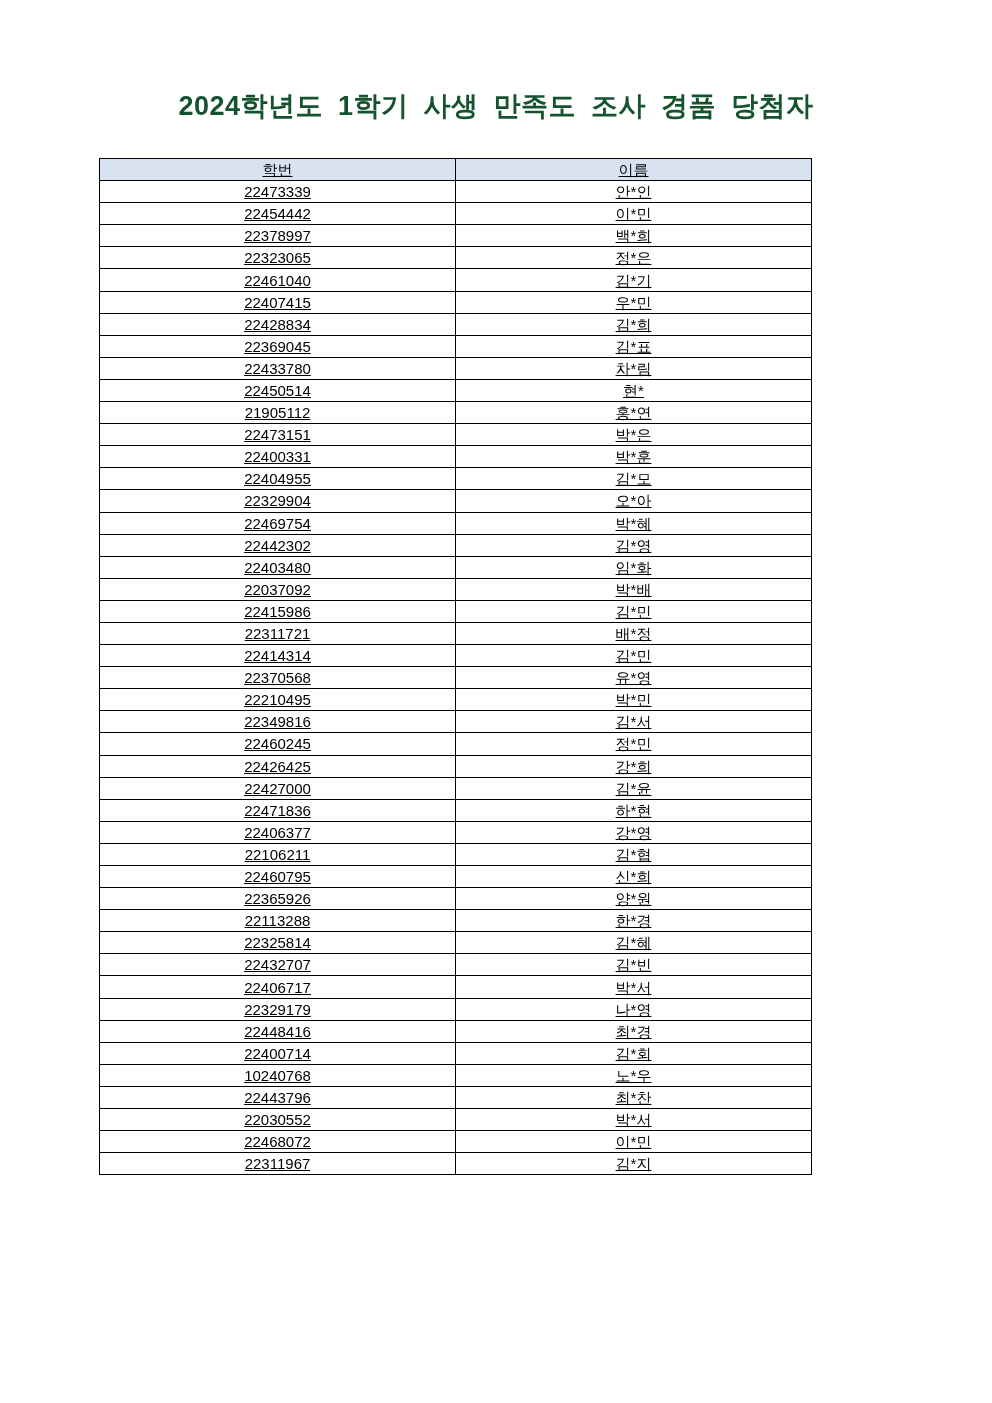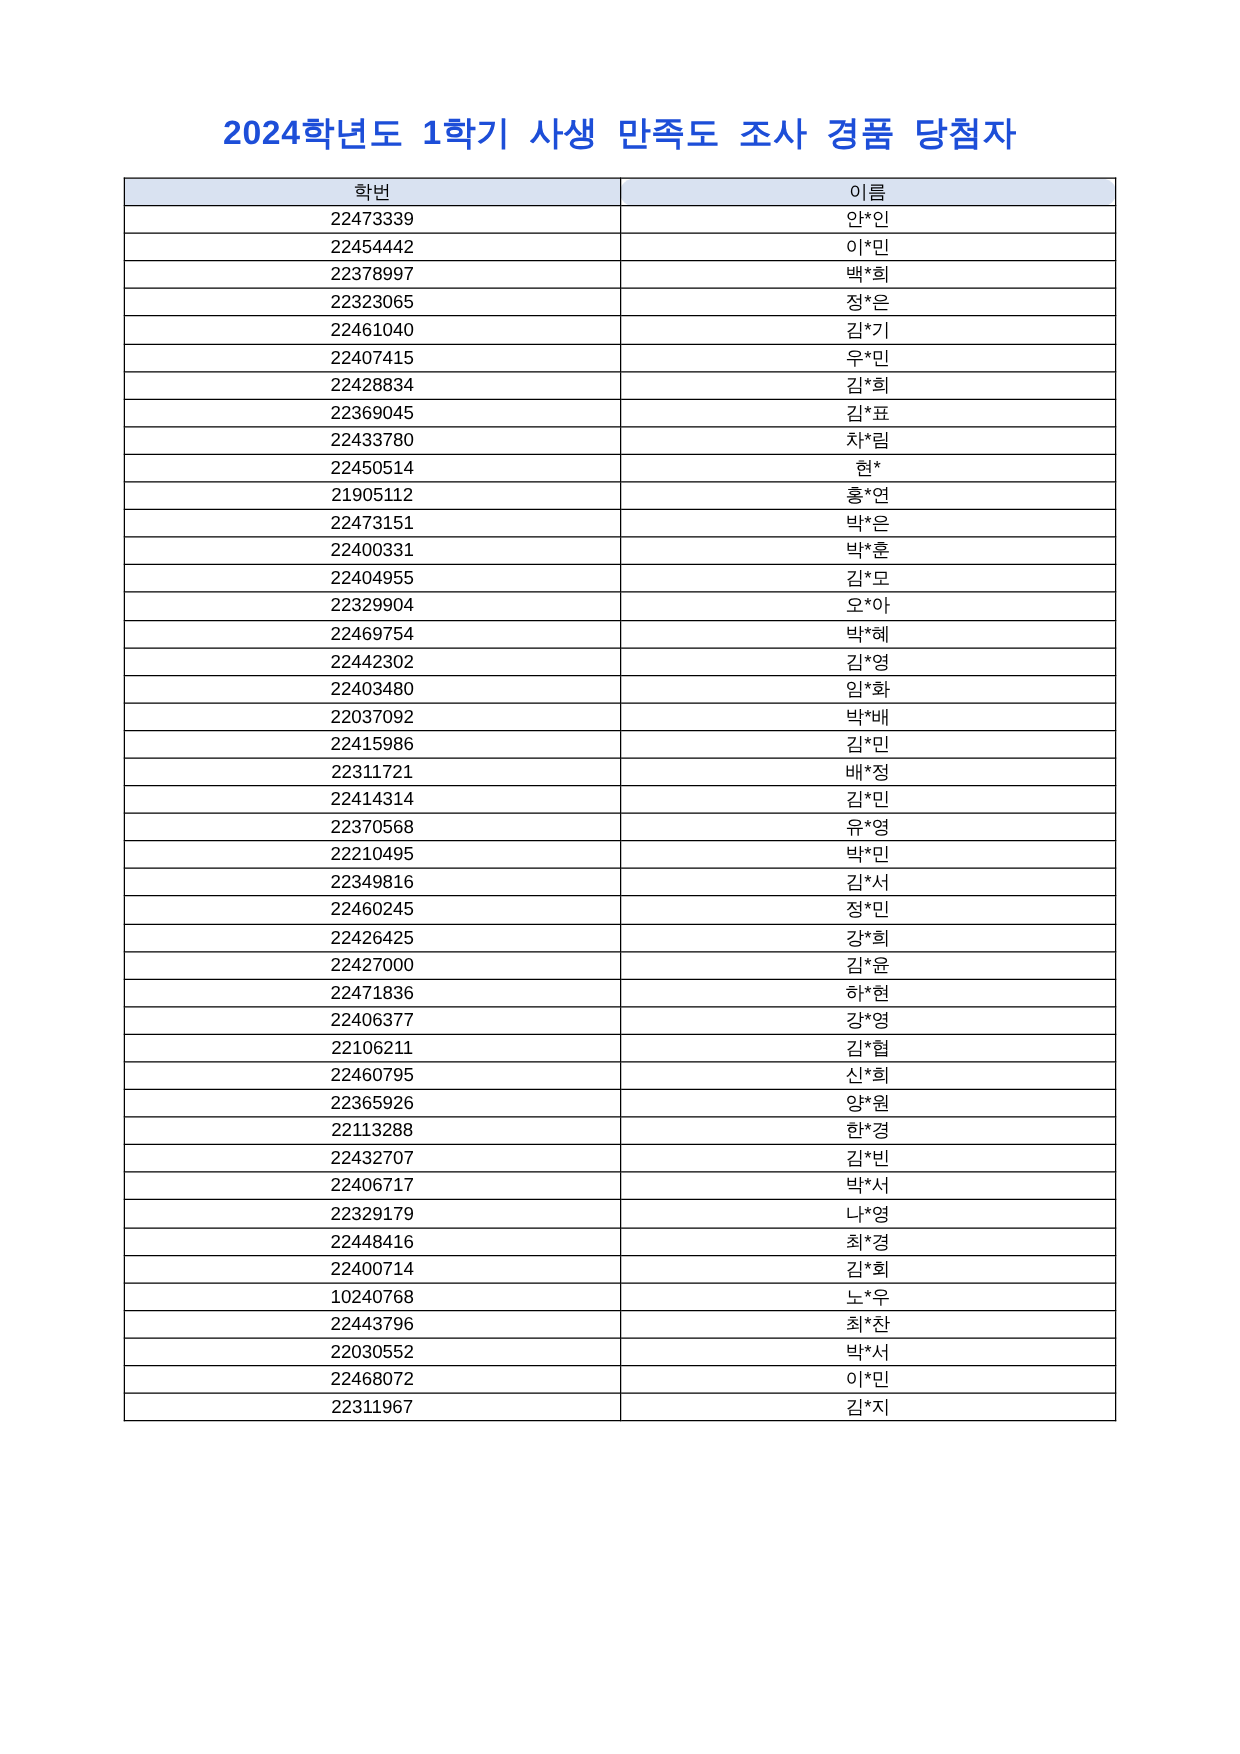--- a/index.html
+++ b/index.html
@@ -22,29 +22,30 @@
   .page-title {
     position: absolute;
     top: 88px;
     left: 0;
     width: 100%;
     text-align: center;
     font-size: 27px;
     font-weight: 700;
     letter-spacing: 0.5px;
     word-spacing: 7px;
-    color: #1d4ed8;
+    color: #14532d;
   }
   table.winner-table {
     position: absolute;
     left: 99px;
-    top: 142px;
-    width: 794px;
+    top: 158px;
+    width: 713px;
     border-collapse: collapse;
     table-layout: fixed;
+    text-decoration: underline;
   }
   .winner-table th,
   .winner-table td {
     border: 1px solid #000000;
     height: 21.1px;
     padding: 0;
     text-align: center;
     vertical-align: middle;
     font-size: 15px;
     font-weight: 400;
@@ -66,21 +67,21 @@
   <div class="page-title">2024학년도 1학기 사생 만족도 조사 경품 당첨자</div>
 
   <table class="winner-table">
     <colgroup>
       <col class="col-id">
       <col class="col-name">
     </colgroup>
     <thead>
       <tr>
         <th style="background: rgb(217, 226, 241);">학번</th>
-        <th style="background: rgb(217, 226, 241); border-radius: 11px;">이름</th>
+        <th style="background: rgb(217, 226, 241);">이름</th>
       </tr>
     </thead>
     <tbody>
         <tr>
           <td>22473339</td>
           <td>안*인</td>
         </tr>
         <tr>
           <td>22454442</td>
           <td>이*민</td>
@@ -207,20 +208,24 @@
         </tr>
         <tr>
           <td>22365926</td>
           <td>양*원</td>
         </tr>
         <tr>
           <td>22113288</td>
           <td>한*경</td>
         </tr>
         <tr>
+          <td>22325814</td>
+          <td>김*혜</td>
+        </tr>
+        <tr>
           <td>22432707</td>
           <td>김*빈</td>
         </tr>
         <tr>
           <td>22406717</td>
           <td>박*서</td>
         </tr>
         <tr>
           <td>22329179</td>
           <td>나*영</td>

